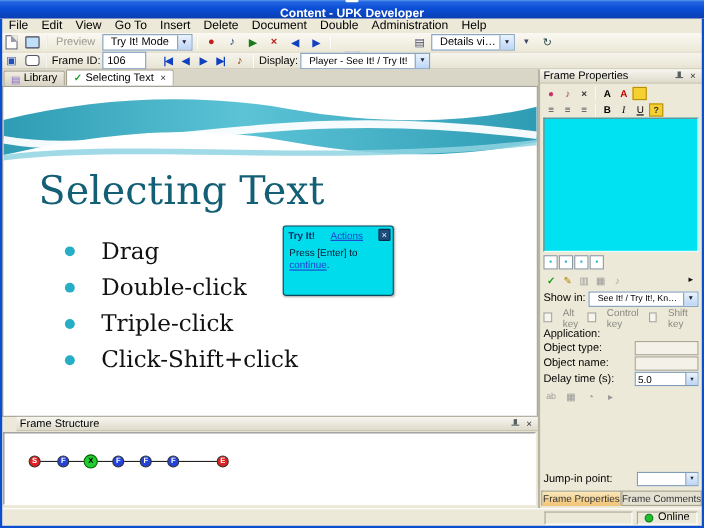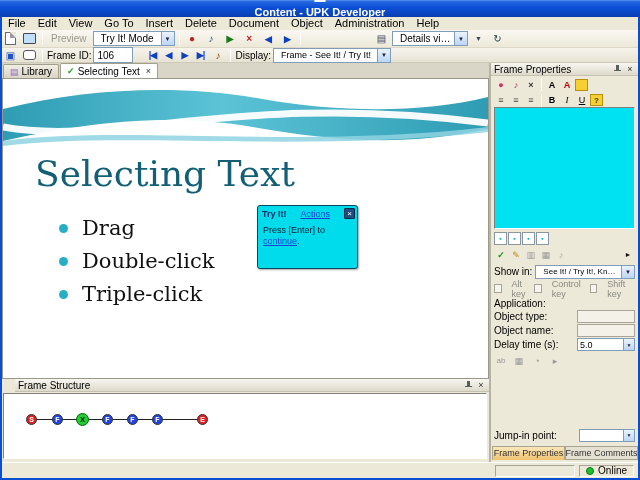--- a/index.html
+++ b/index.html
@@ -47,21 +47,21 @@
 
   .tabrow { left:2px; top:63px; width:487px; height:15px; background:#D9D5C7; display:flex; align-items:flex-end; padding-left:1px; gap:1px; }
   .tab { height:14px; display:flex; align-items:center; gap:3px; padding:0 6px; font-size:10px;
     background:linear-gradient(#F0EDE2,#D9D4C4); border:1px solid #A39F8B; border-bottom:none; border-radius:2px 2px 0 0; }
   .tab.active { background:#fff; height:15px; }
   .tab .close-x { font-size:9px; color:#333; margin-left:3px; }
 
   .slide { left:2px; top:78px; width:487px; height:301px; background:#fff; border:1px solid #9B988A; overflow:hidden; }
   .slide-title { position:absolute; left:32px; top:74px; font-family:"DejaVu Serif","Liberation Serif",serif; font-size:36px; color:#135F75; }
   .bullets { position:absolute; left:56px; top:138px; }
-  .bullet-item { display:flex; align-items:center; gap:14px; height:22px; margin-bottom:11px;
+  .bullet-item { display:flex; align-items:center; gap:24px; height:22px; margin-bottom:11px;
     font-family:"DejaVu Serif","Liberation Serif",serif; font-size:21px; color:#111; }
   .bullet-dot { width:9px; height:9px; border-radius:50%; background:#25AEC6; flex:0 0 9px; }
 
   .popup { position:absolute; left:254px; top:126px; width:101px; height:64px; background:#00DCEC;
     border:1px solid #0A4A5E; border-radius:3px; box-shadow:1px 1px 2px rgba(0,0,0,.35); font-size:9px; }
   .popup-header { display:flex; align-items:center; padding:2px 2px 0 4px; }
   .popup-title { font-weight:bold; color:#0A2C66; }
   .popup-actions { margin-left:auto; margin-right:14px; color:#1F3FCF; text-decoration:underline; }
   .popup-close { width:11px; height:11px; background:#1E4E7E; border:1px solid #0A2A4A; color:#fff; font-size:8px;
     line-height:9px; text-align:center; border-radius:1px; }
@@ -129,21 +129,21 @@
   </div>
 
   <div class="abs menubar">
     <span class="menu-item">File</span>
     <span class="menu-item">Edit</span>
     <span class="menu-item">View</span>
     <span class="menu-item">Go To</span>
     <span class="menu-item">Insert</span>
     <span class="menu-item">Delete</span>
     <span class="menu-item">Document</span>
-    <span class="menu-item">Object</span>
+    <span class="menu-item">Double</span>
     <span class="menu-item">Administration</span>
     <span class="menu-item">Help</span>
   </div>
 
   <div class="abs toolbar1">
     <span class="tb-icon">
         <span class="page-ic"></span>
       </span>
     <span class="tb-icon">
         <span class="mini-monitor"></span>
@@ -183,21 +183,21 @@
     <span class="field" style="width:40px;">106</span>
     <span style="width:8px;flex:0 0 auto;"></span>
     <span class="tb-icon nav small">|◀</span>
     <span class="tb-icon nav small">◀</span>
     <span class="tb-icon nav small">▶</span>
     <span class="tb-icon nav small">▶|</span>
     <span class="tb-icon" style="color:#884400;">♪</span>
     <span class="sep"></span>
     <span class="plabel" style="font-size:10px;">Display:</span>
     <span class="combo" style="width:118px;">
-      <span class="cvalue" style="font-size:9px;">Frame - See It! / Try It!</span>
+      <span class="cvalue" style="font-size:9px;">Player - See It! / Try It!</span>
       <span class="arrow">▼</span>
     </span>
   </div>
 
   <div class="abs tabrow">
     <span class="tab">
       <span style="color:#8A6BC8;font-size:9px;">▤</span>
       <span>Library</span>
     </span>
     <span class="tab active">
@@ -229,20 +229,24 @@
         <span>Drag</span>
       </div>
       <div class="bullet-item">
         <span class="bullet-dot" style="background: rgb(37, 174, 198);"></span>
         <span>Double-click</span>
       </div>
       <div class="bullet-item">
         <span class="bullet-dot" style="background: rgb(37, 174, 198);"></span>
         <span>Triple-click</span>
       </div>
+      <div class="bullet-item">
+        <span class="bullet-dot" style="background: rgb(37, 174, 198);"></span>
+        <span>Click-Shift+click</span>
+      </div>
     </div>
 
     <div class="popup" style="background: rgb(0, 220, 236);">
       <div class="popup-header">
         <span class="popup-title">Try It!</span>
         <span class="popup-actions">Actions</span>
         <span class="popup-close">×</span>
       </div>
       <div class="popup-body">
         <span>Press [Enter] to</span><br>

